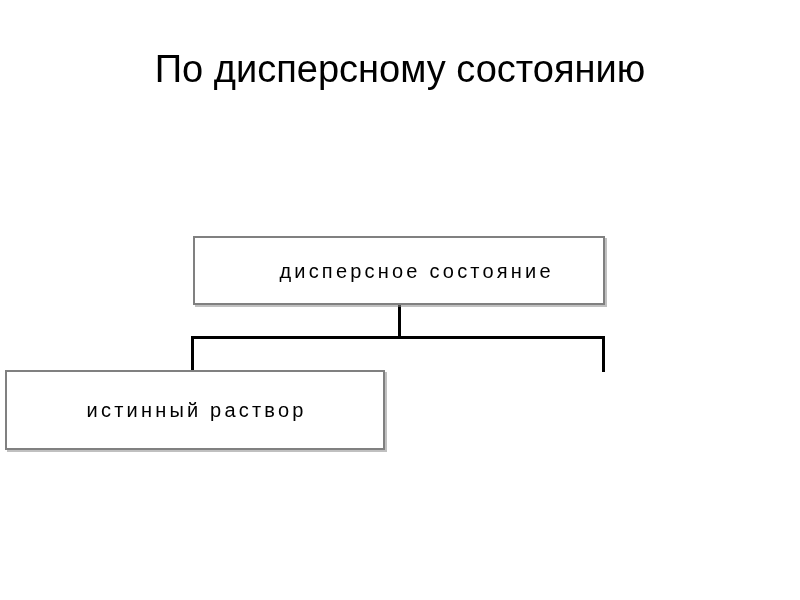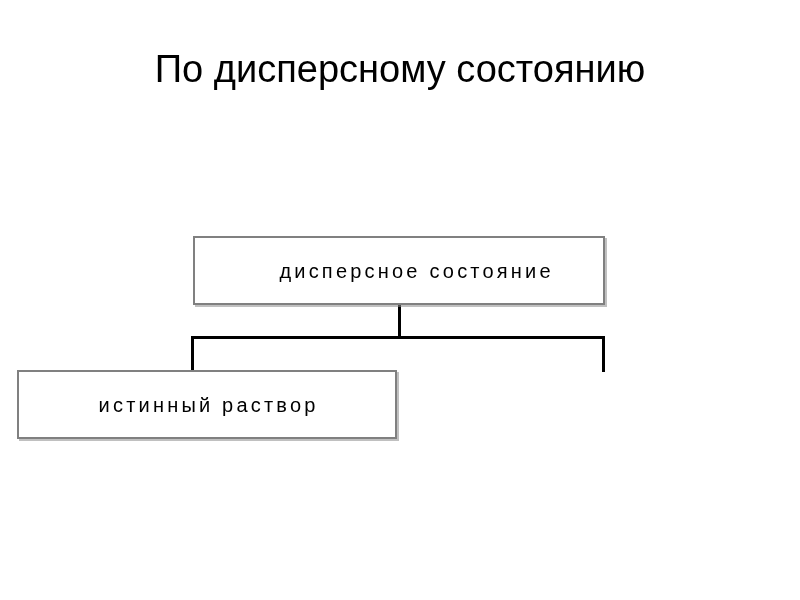--- a/index.html
+++ b/index.html
@@ -70,24 +70,24 @@
 
   
   .node-root {
     left: 193px;
     top: 236px;
     width: 412px;
     height: 69px;
     padding-left: 32px;
   }
   .node-left {
-    left: 17px;
+    left: 5px;
     top: 370px;
     width: 380px;
-    height: 69px;
+    height: 80px;
   }
   .node-right {
     left: 415px;
     top: 370px;
     width: 375px;
     height: 66px;
   }
 
   
   .conn {

